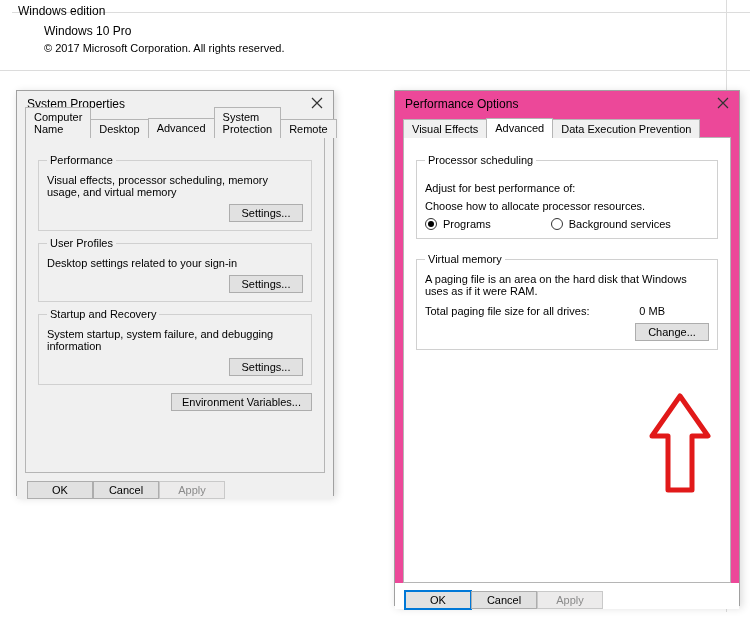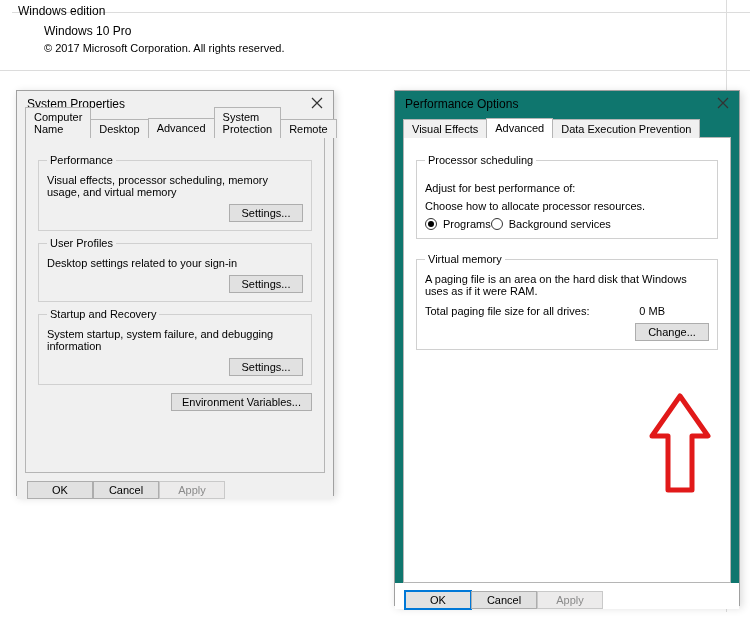--- a/index.html
+++ b/index.html
@@ -59,21 +59,21 @@
     left: 16px;
     top: 90px;
     width: 318px;
     height: 406px;
   }
   .dialog.perf {
     left: 394px;
     top: 90px;
     width: 346px;
     height: 516px;
-    background: #0f766e;
+    background: #ec4899;
   }
   .titlebar {
     display: flex;
     justify-content: space-between;
     align-items: center;
     padding: 6px 8px 6px 10px;
     font-size: 12px;
   }
   .titlebar .close {
     width: 14px; height: 14px;
@@ -186,20 +186,21 @@
   .dialog.perf .dialog-footer { background: #ffffff; }
   .dialog-footer .btn { min-width: 66px; }
 
   .sys-note {
     font-size: 11px;
     margin: 4px 0 6px 4px;
   }
 
   .radio-row {
     display: flex;
+    gap: 60px;
     margin-top: 6px;
   }
   .radio {
     display: inline-flex;
     align-items: center;
     gap: 6px;
     cursor: pointer;
   }
   .radio .dot {
     width: 12px; height: 12px;

